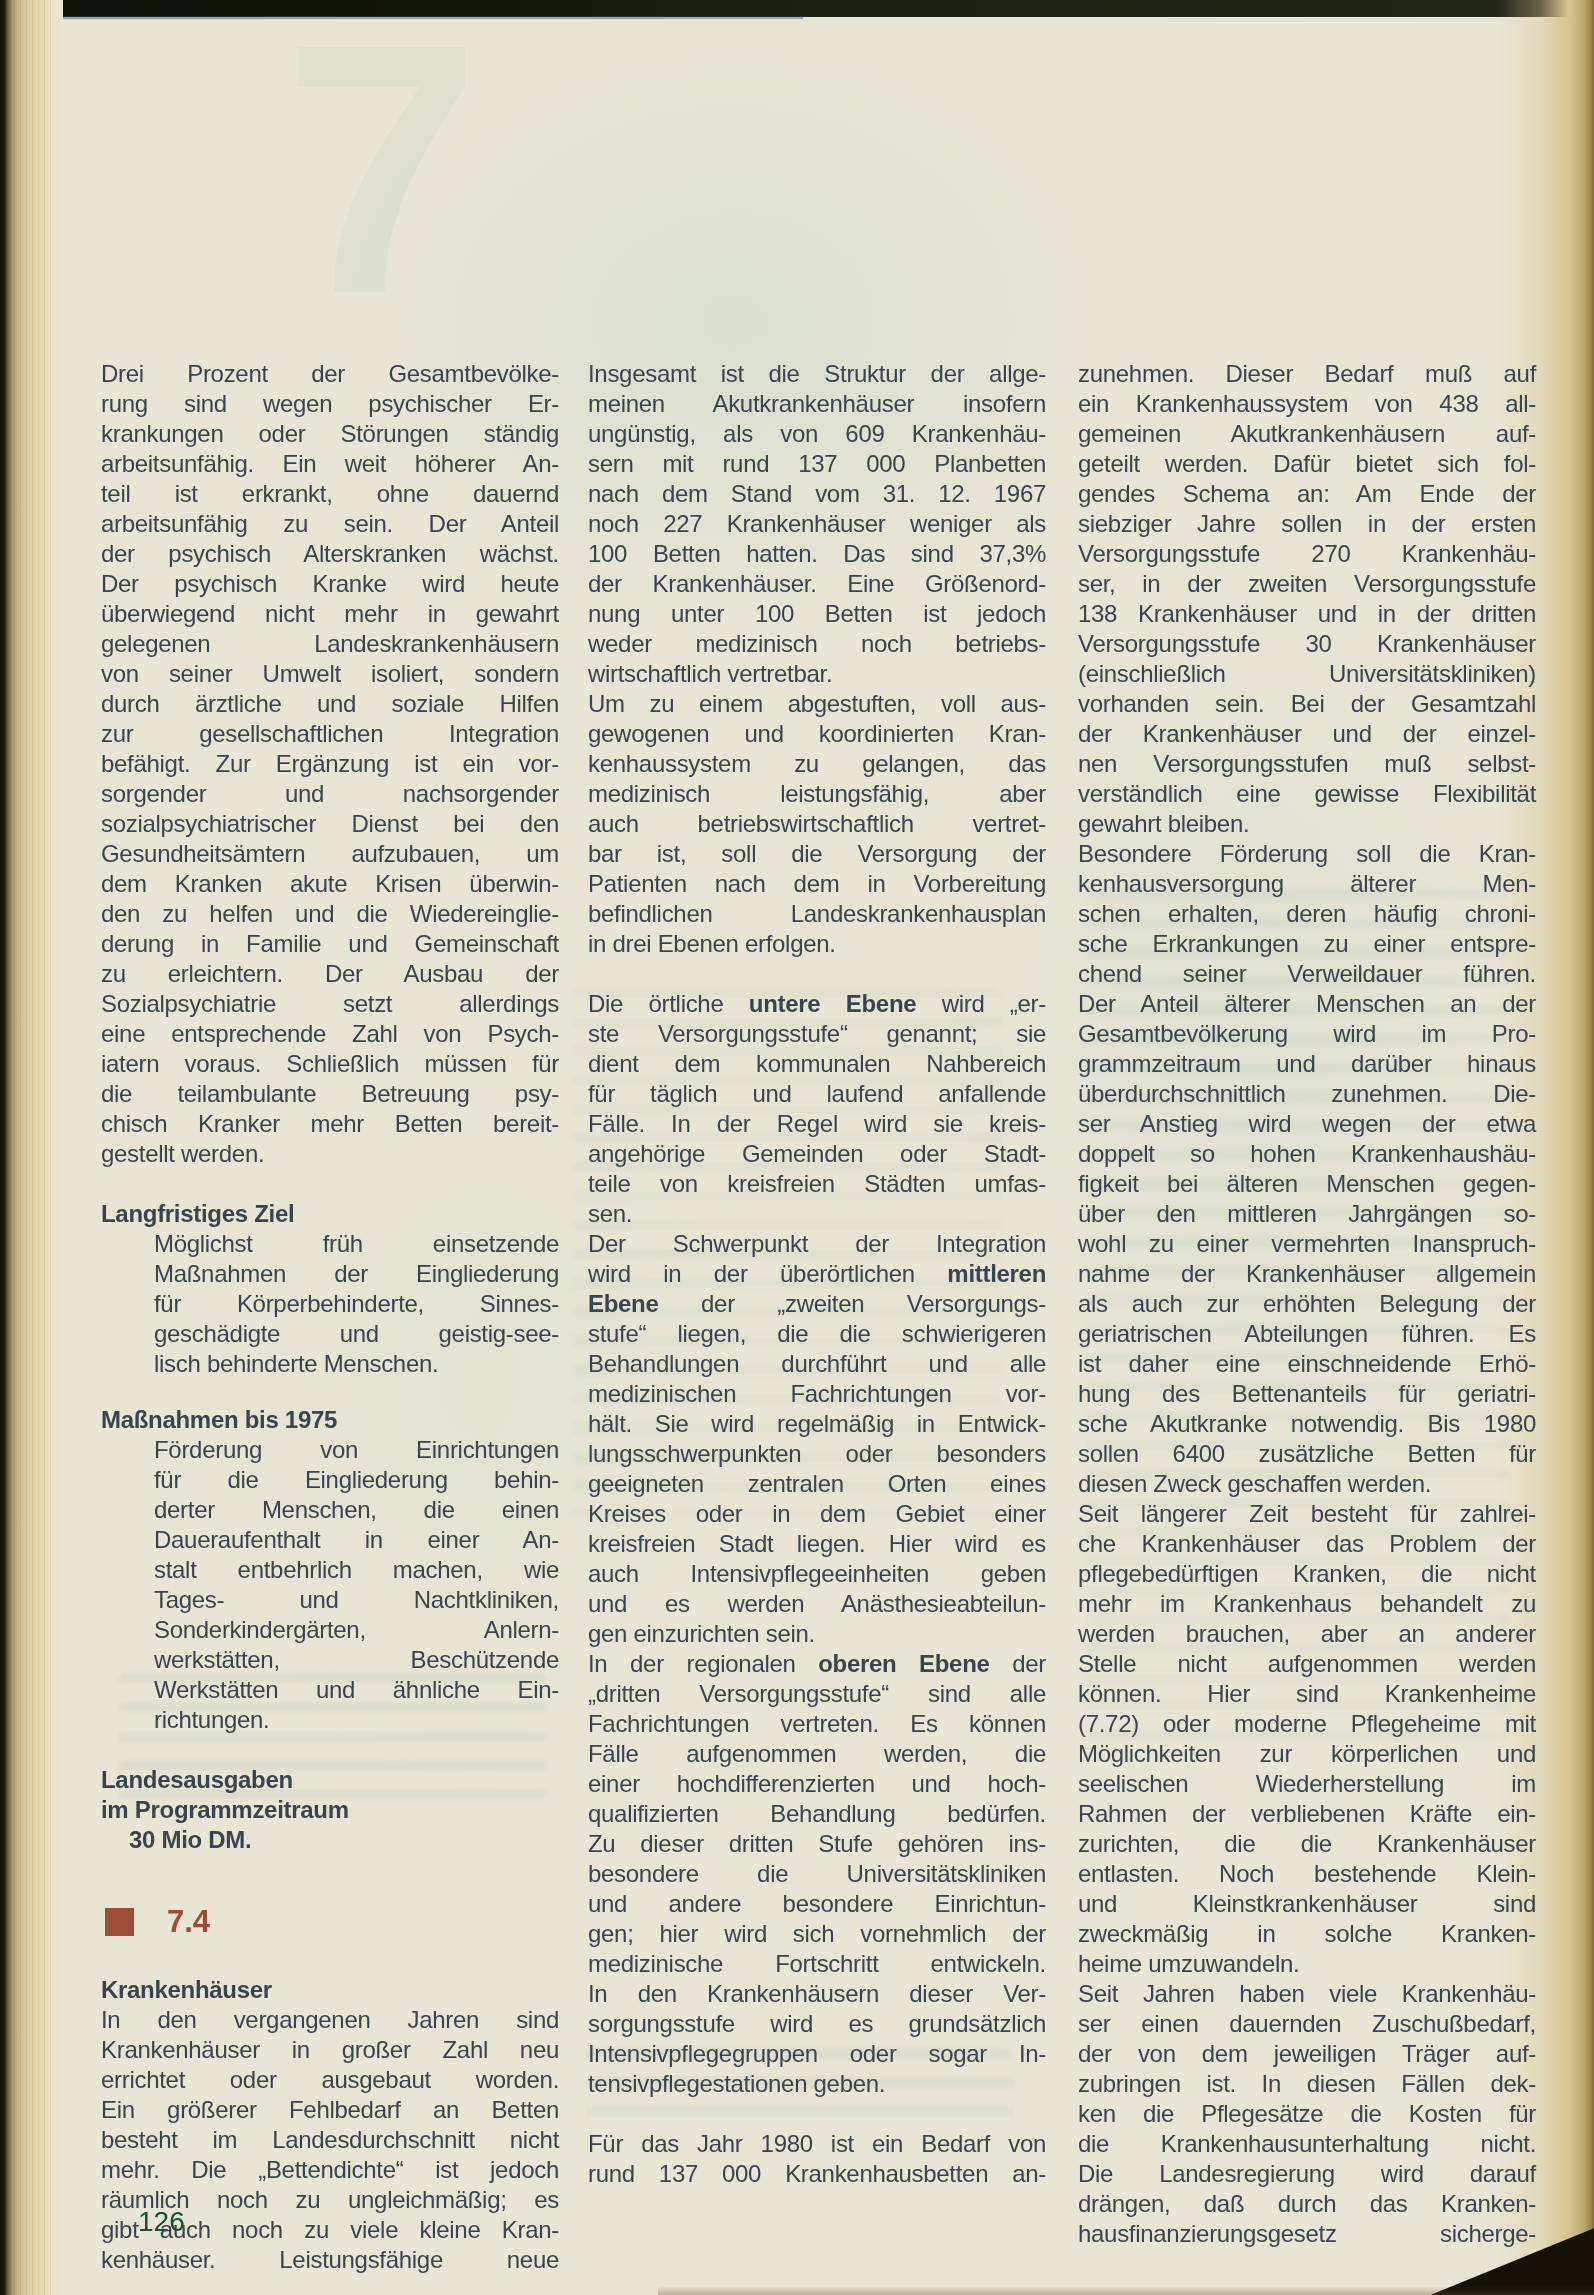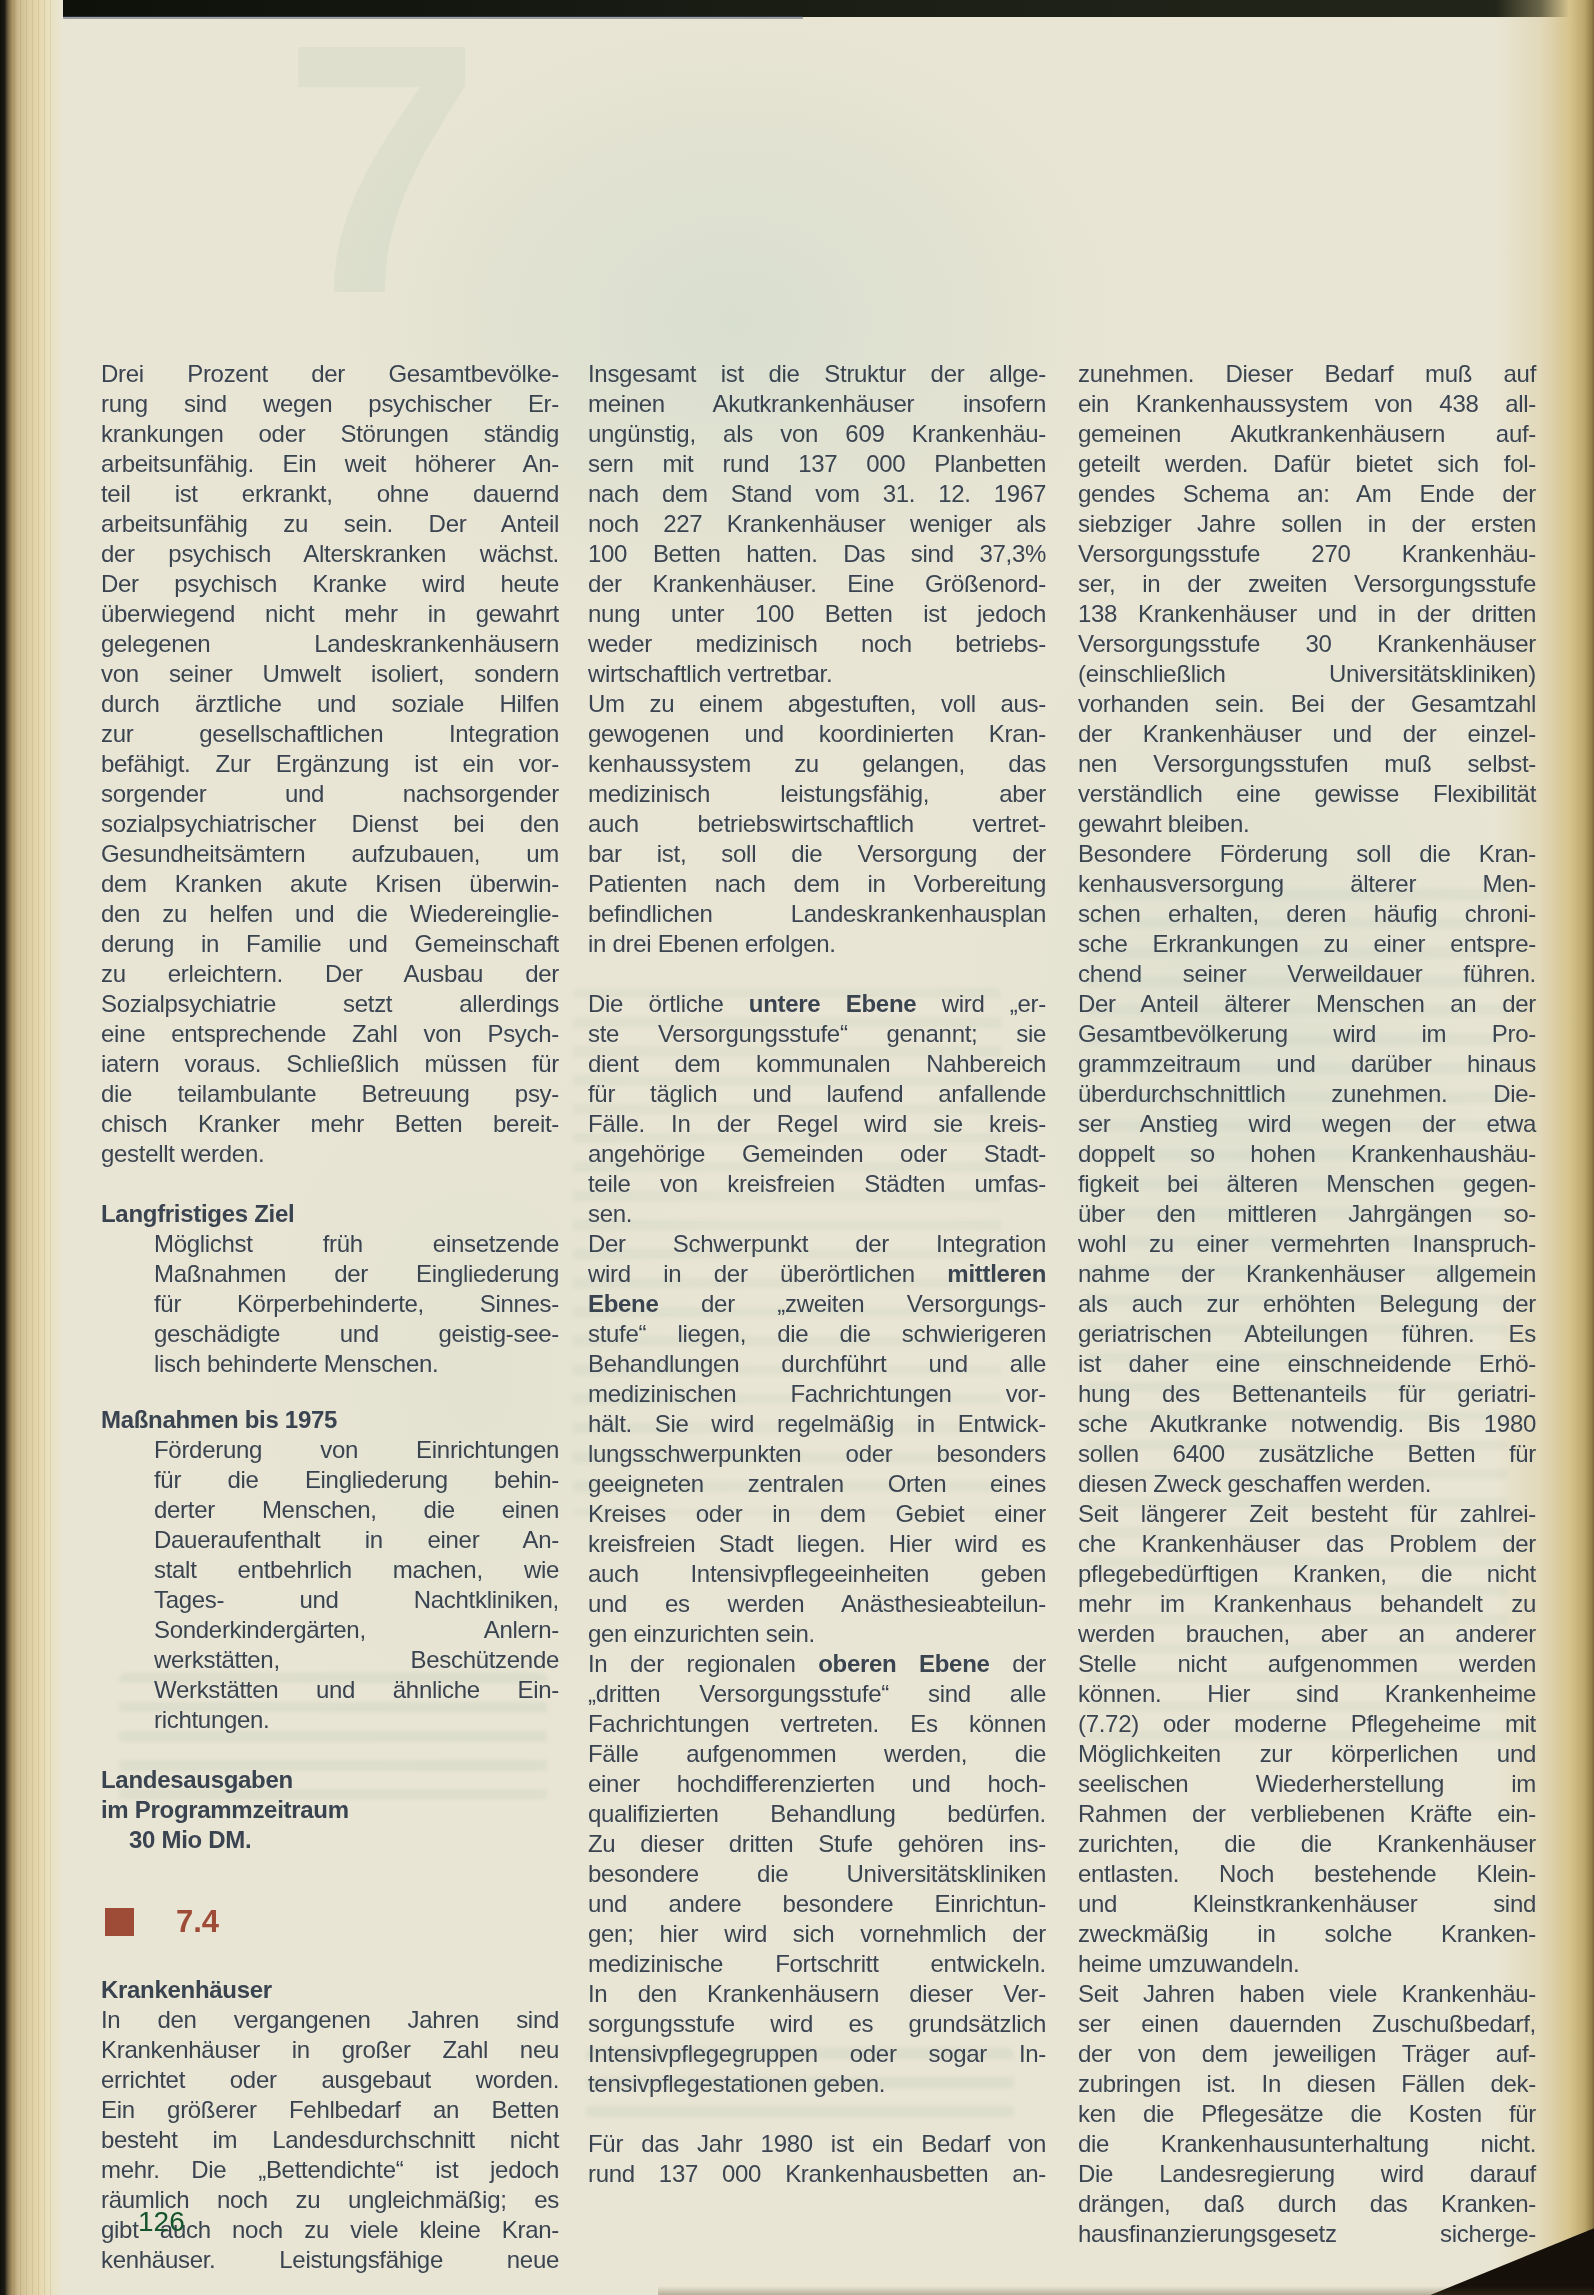--- a/index.html
+++ b/index.html
@@ -36,21 +36,21 @@
        letter-spacing:-0.3px;}
   .col1{left:101px}.col2{left:588px}.col3{left:1078px}
   .line{text-align:justify;}
   .line.just{text-align-last:justify;}
   .line.end{text-align-last:left;}
   .heading{font-weight:bold;}
   .block.indent{padding-left:53px;}
   .expense{font-weight:bold;}
   .expense .row2{display:flex;flex-direction:column;}
   .expense .val{font-weight:bold;margin-left:28px;}
-  .marker{display:flex;align-items:center;height:41px;gap:9px;}
+  .marker{display:flex;align-items:center;height:41px;}
   .marker .sq{width:29px;height:28px;margin-left:4px;background:#9e4c38;}
   .marker .num{margin-left:33px;font-weight:bold;font-size:31px;color:#9e4c38;letter-spacing:0;}
   .pagenum{position:absolute;left:102px;top:2206px;font-size:28px;color:#14532d;margin-left:36px;}
 </style>
 </head>
 <body>
 
 <div class="canvas">
   <div class="top-bar"></div>
   <div class="top-line"></div>

